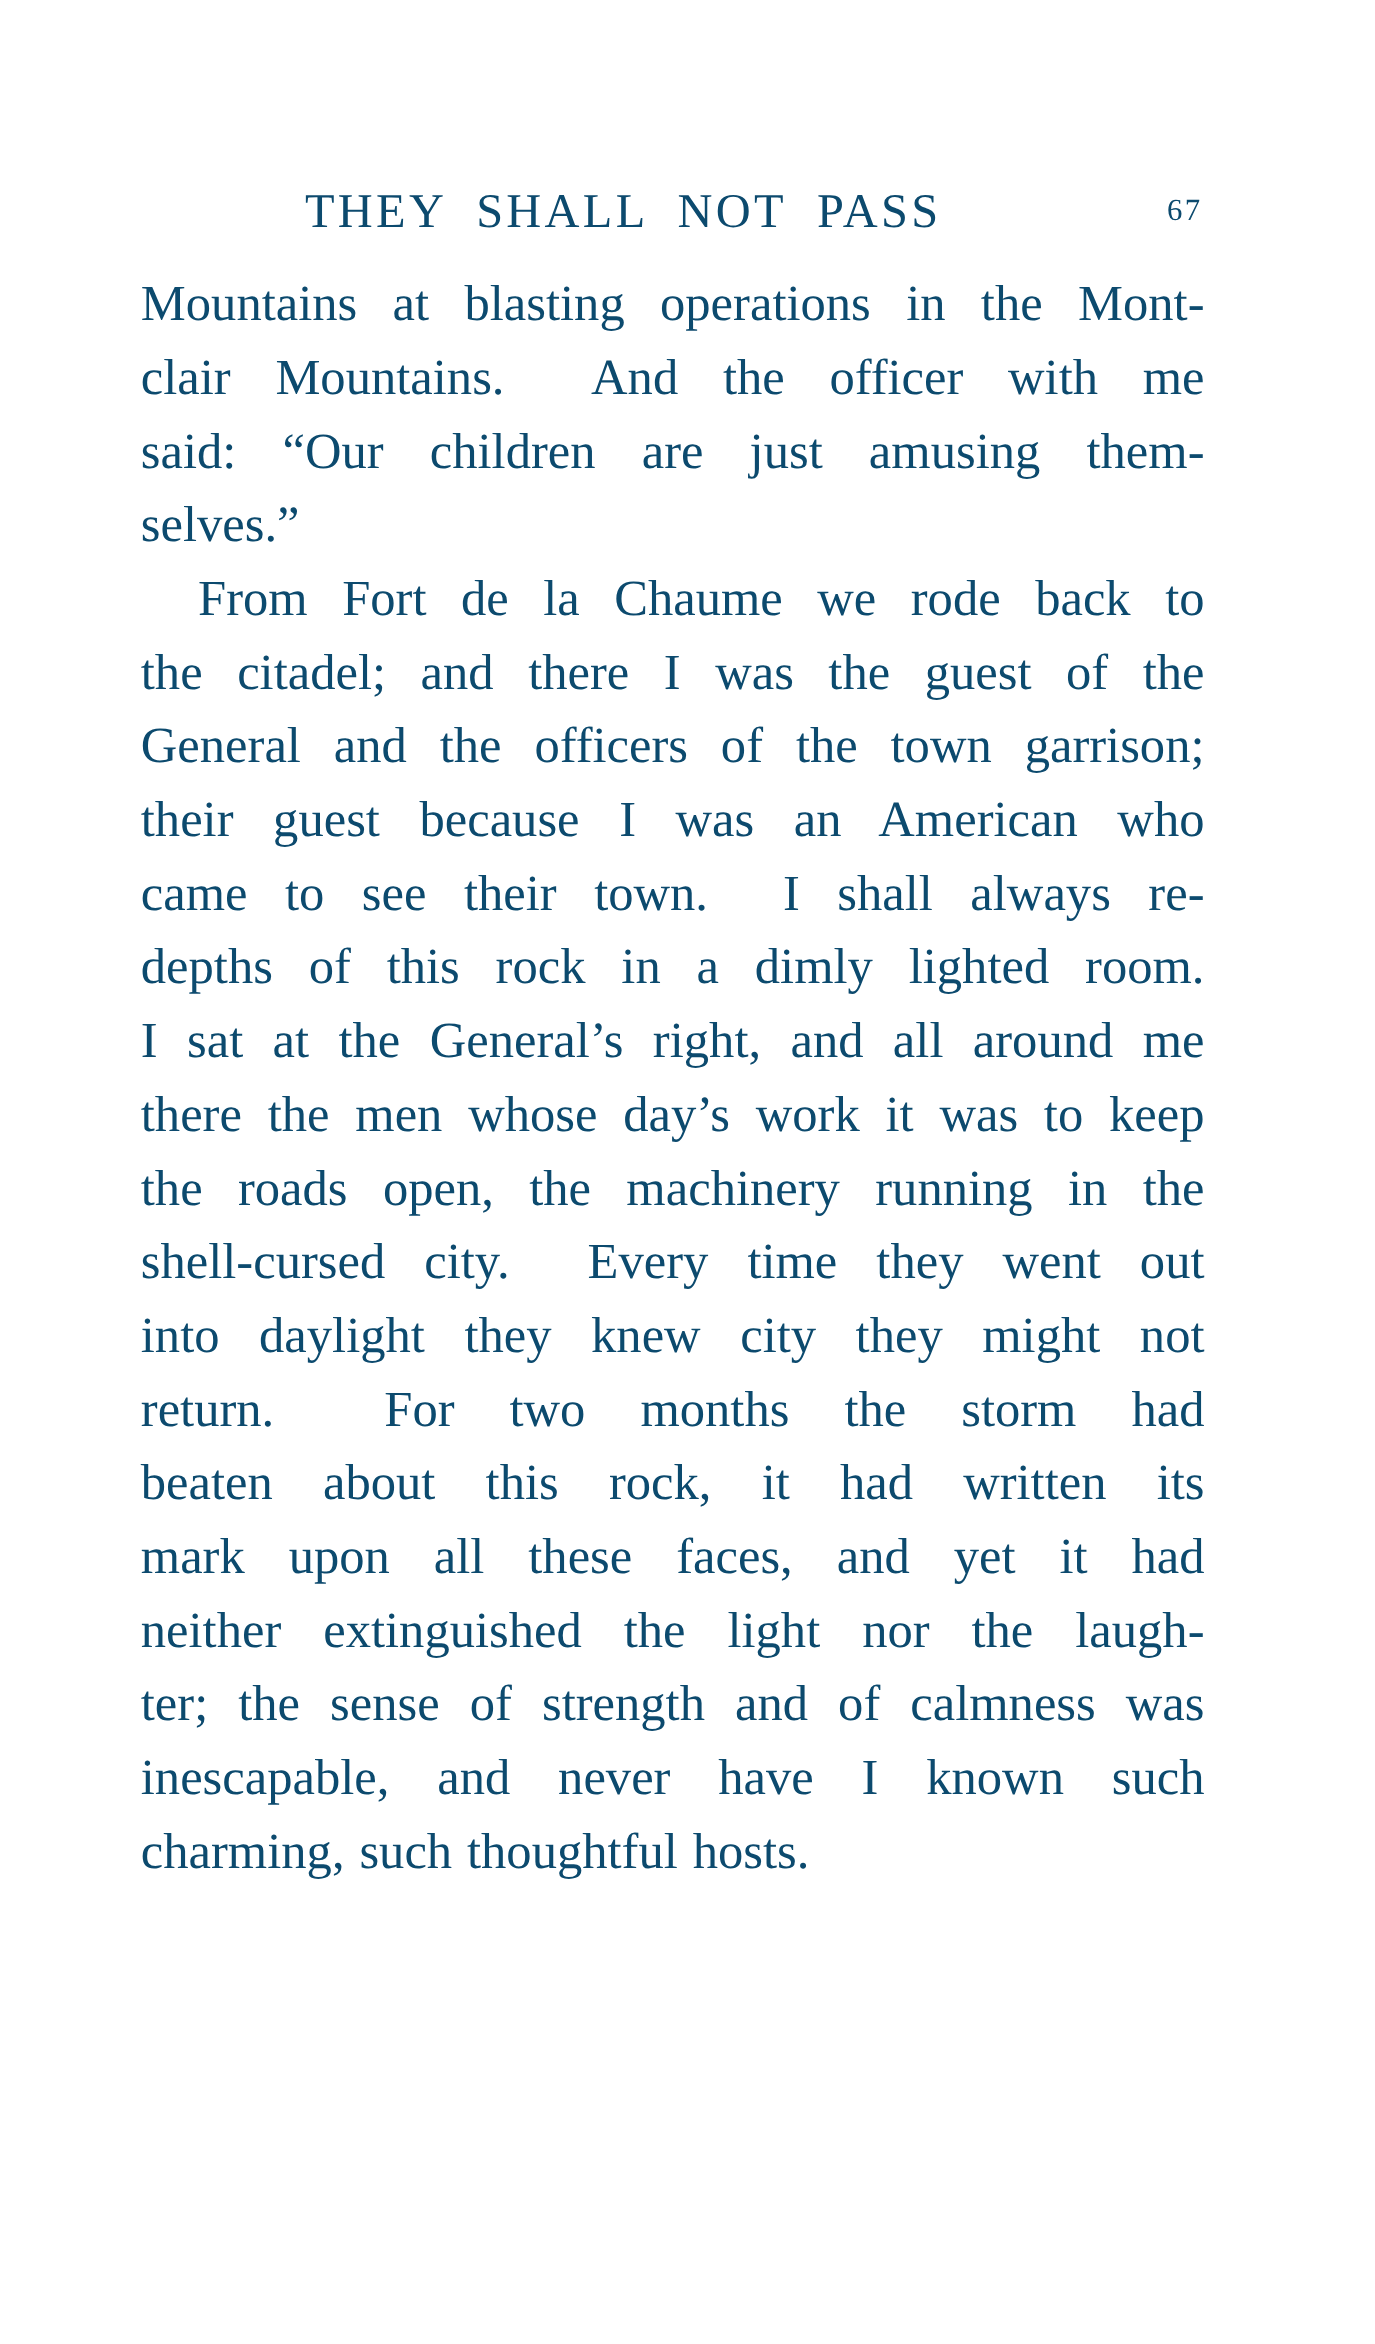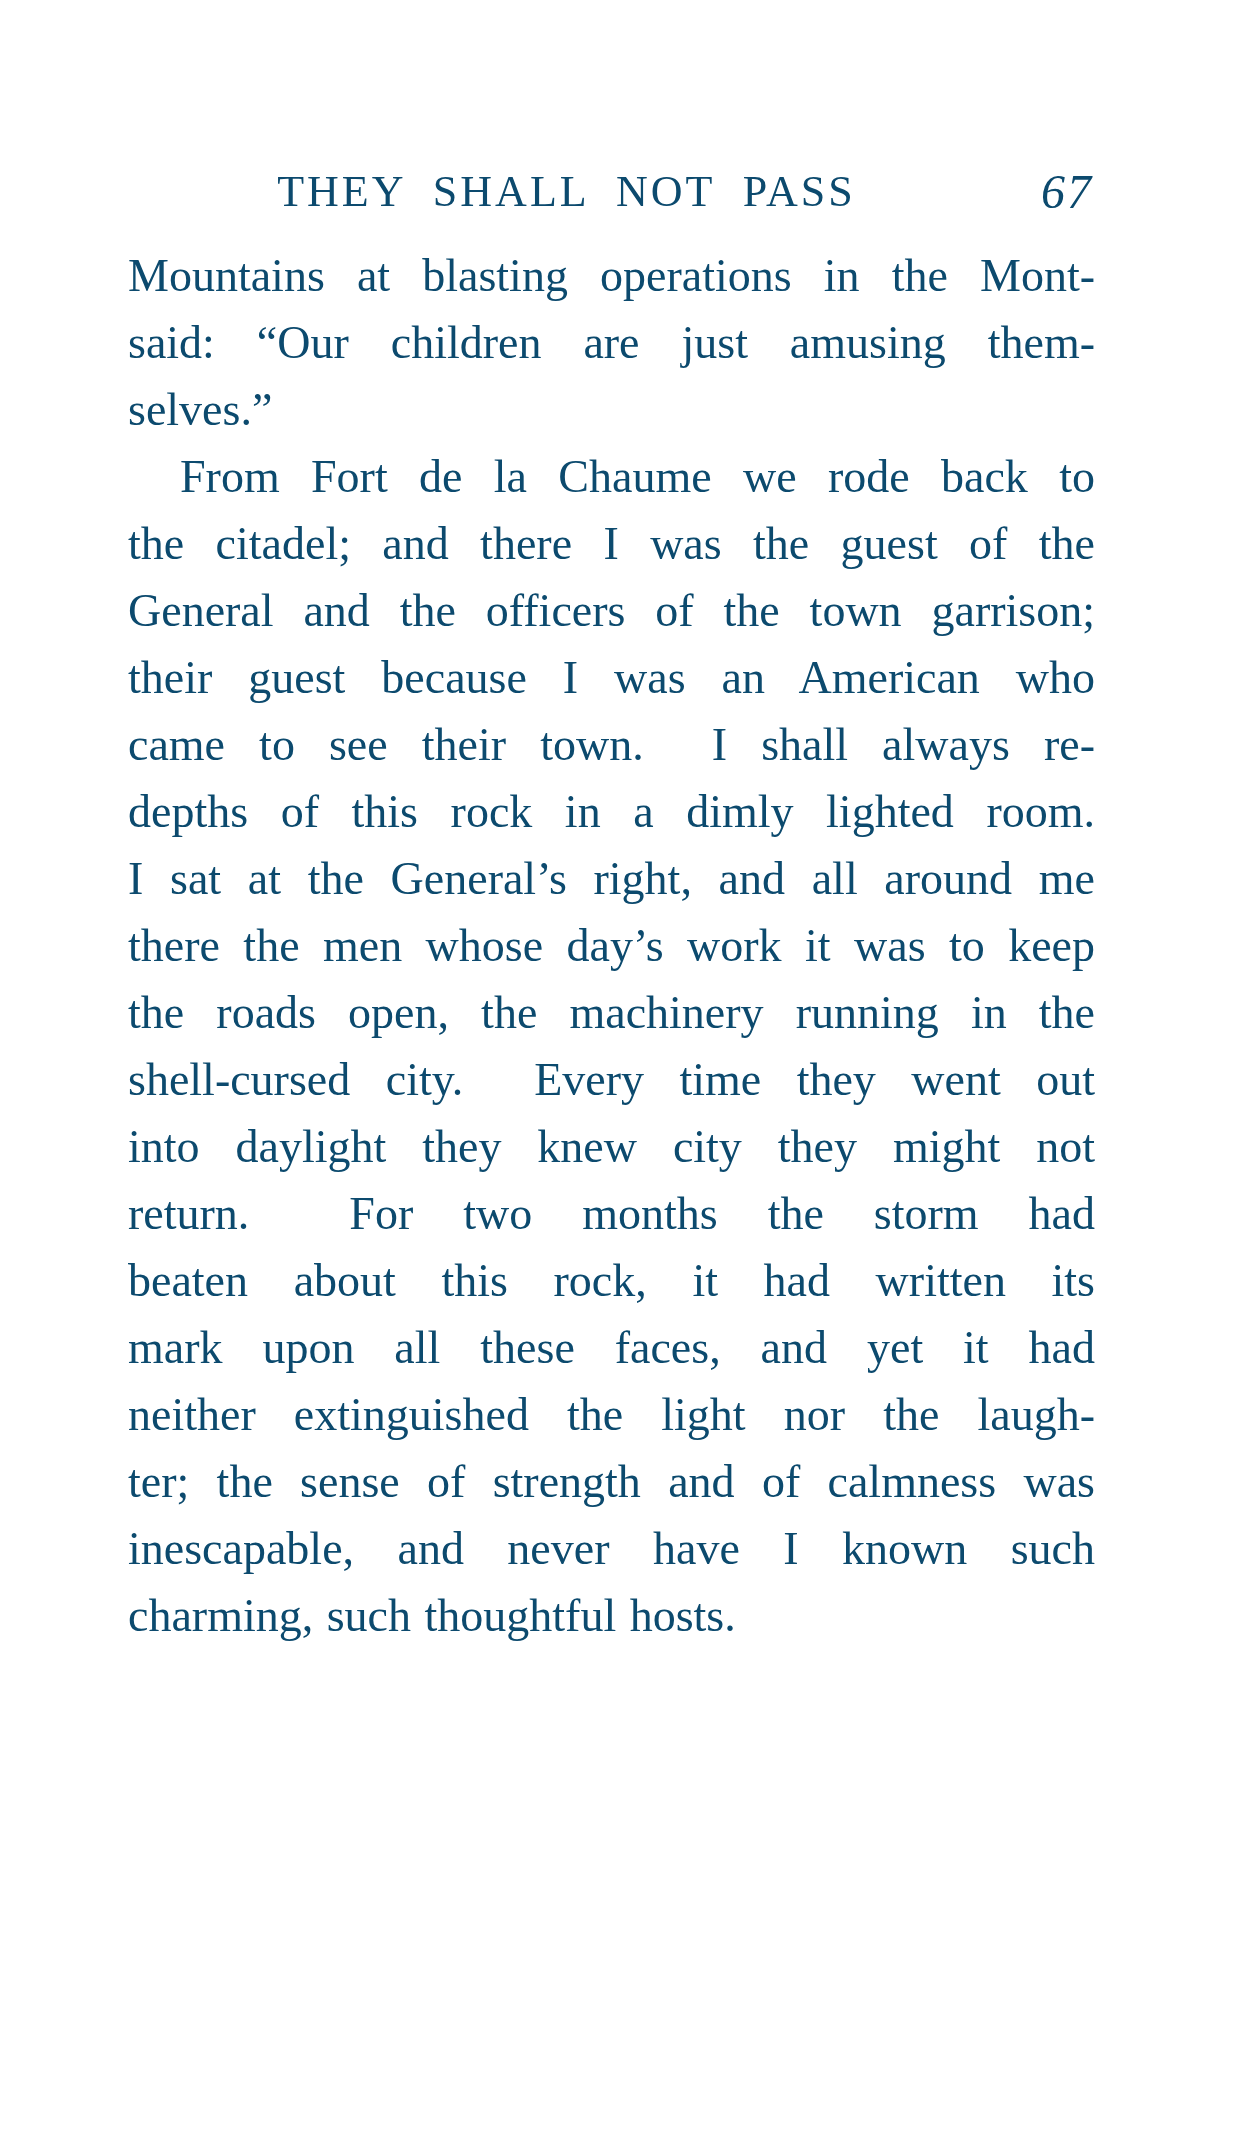--- a/index.html
+++ b/index.html
@@ -33,23 +33,22 @@
     font-weight: normal;
     letter-spacing: 3px;
     word-spacing: 14px;
     margin: 0 90px 0 0;
     white-space: nowrap;
   }
   .page-number {
     position: absolute;
     right: 2px;
     top: 0;
-    font-size: 48px;
+    font-size: 28px;
     letter-spacing: 2px;
-    font-style: italic;
   }
   .body-block {
     margin-top: 24px;
   }
   .body-line {
     font-size: 46px;
     line-height: 67px;
     text-align: justify;
     text-align-last: justify;
     white-space: pre-wrap;
@@ -66,20 +65,21 @@
 <body>
 
 <div class="page">
   <div class="column">
     <div class="running-head">
       <div class="running-title">THEY SHALL NOT PASS</div>
       <span class="page-number">67</span>
     </div>
     <div class="body-block" id="body-lines">
         <div class="body-line">Mountains at blasting operations in the Mont-</div>
+        <div class="body-line">clair Mountains.  And the officer with me</div>
         <div class="body-line">said: “Our children are just amusing them-</div>
         <div class="body-line last">selves.”</div>
         <div class="body-line indent">From Fort de la Chaume we rode back to</div>
         <div class="body-line">the citadel; and there I was the guest of the</div>
         <div class="body-line">General and the officers of the town garrison;</div>
         <div class="body-line">their guest because I was an American who</div>
         <div class="body-line">came to see their town.  I shall always re-</div>
         <div class="body-line">depths of this rock in a dimly lighted room.</div>
         <div class="body-line">I sat at the General’s right, and all around me</div>
         <div class="body-line">there the men whose day’s work it was to keep</div>

